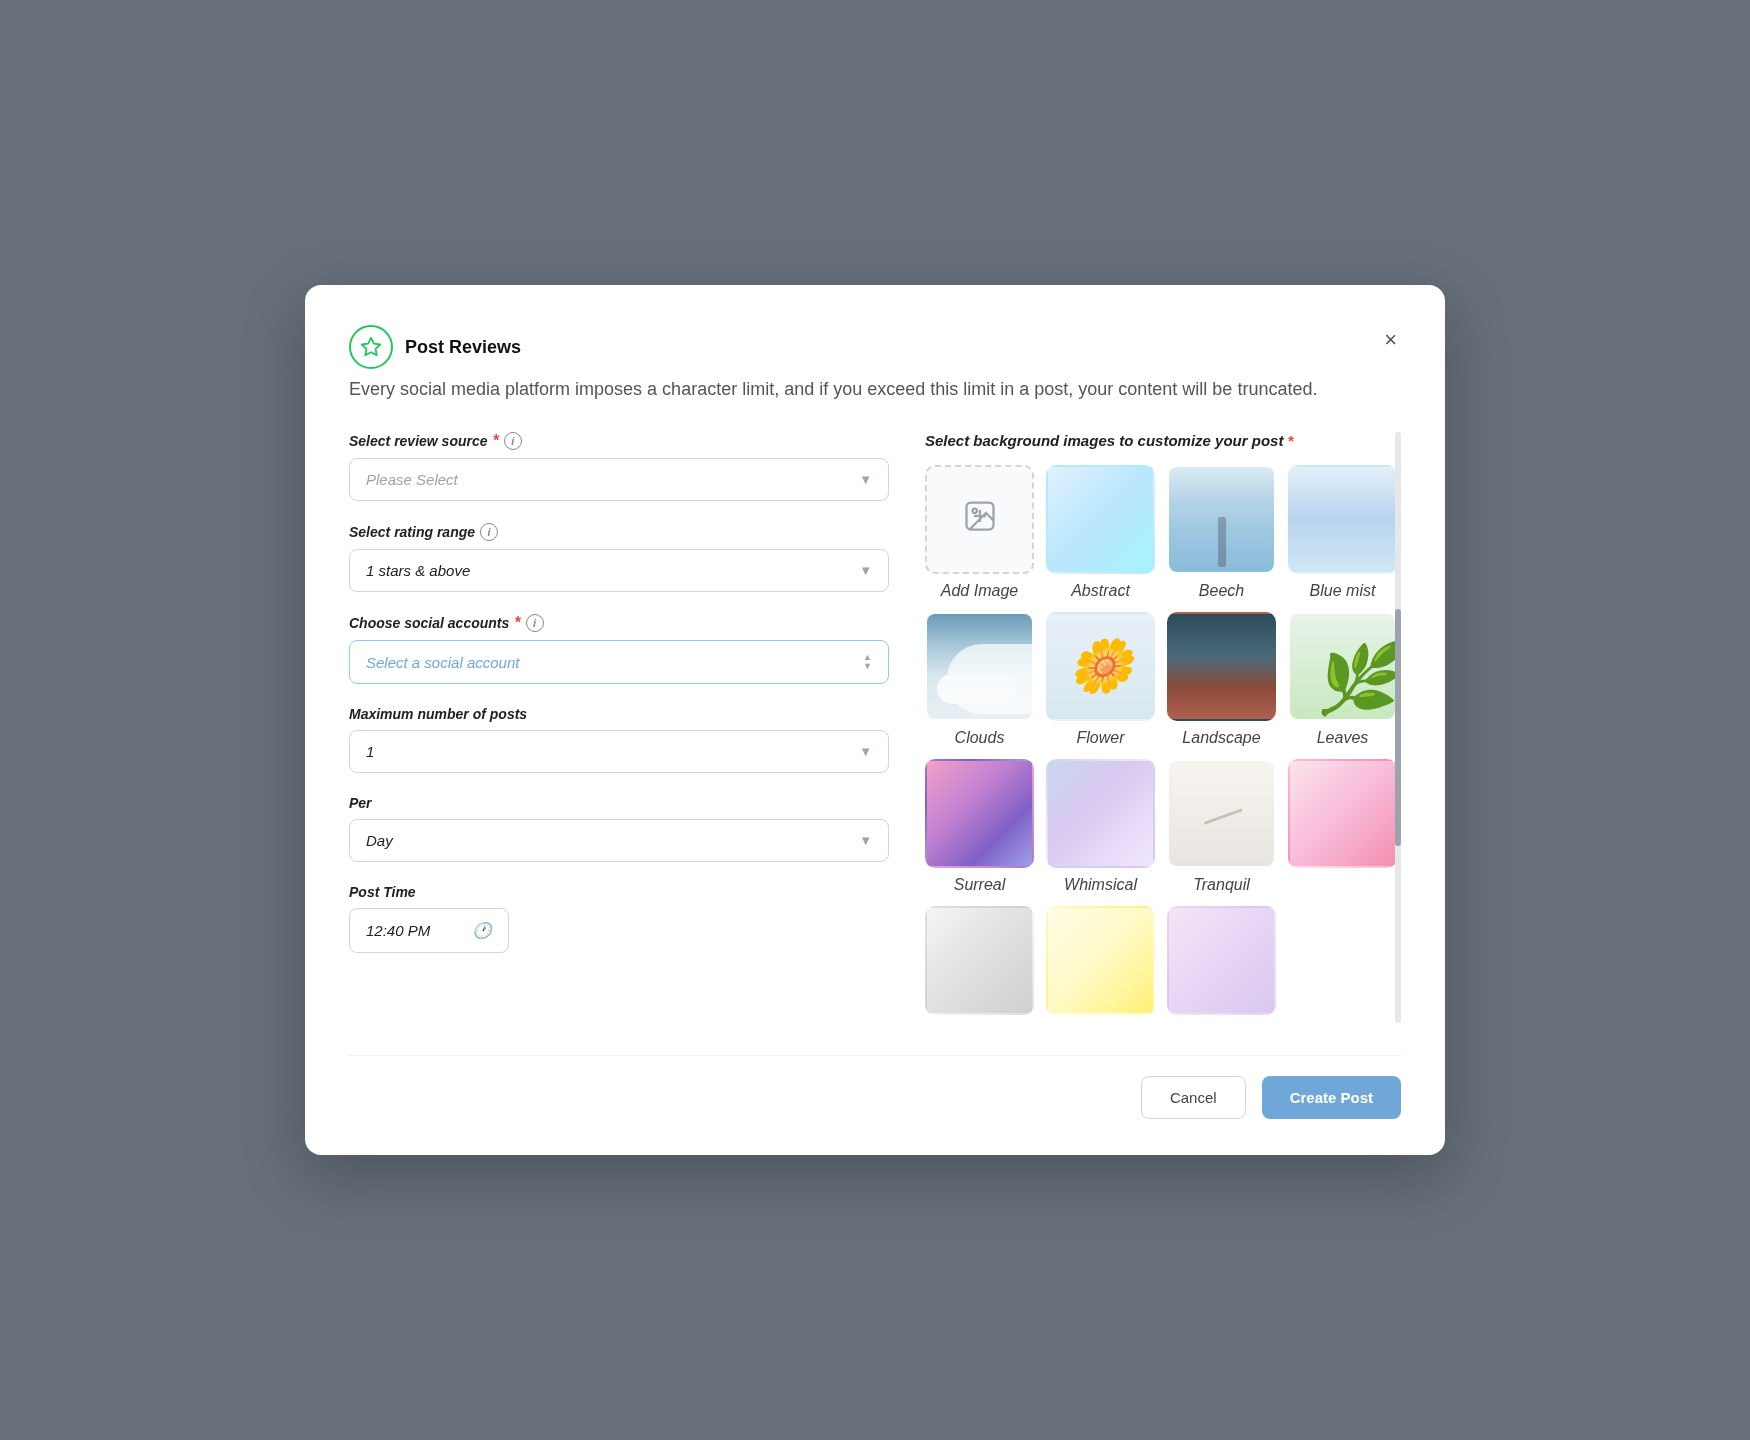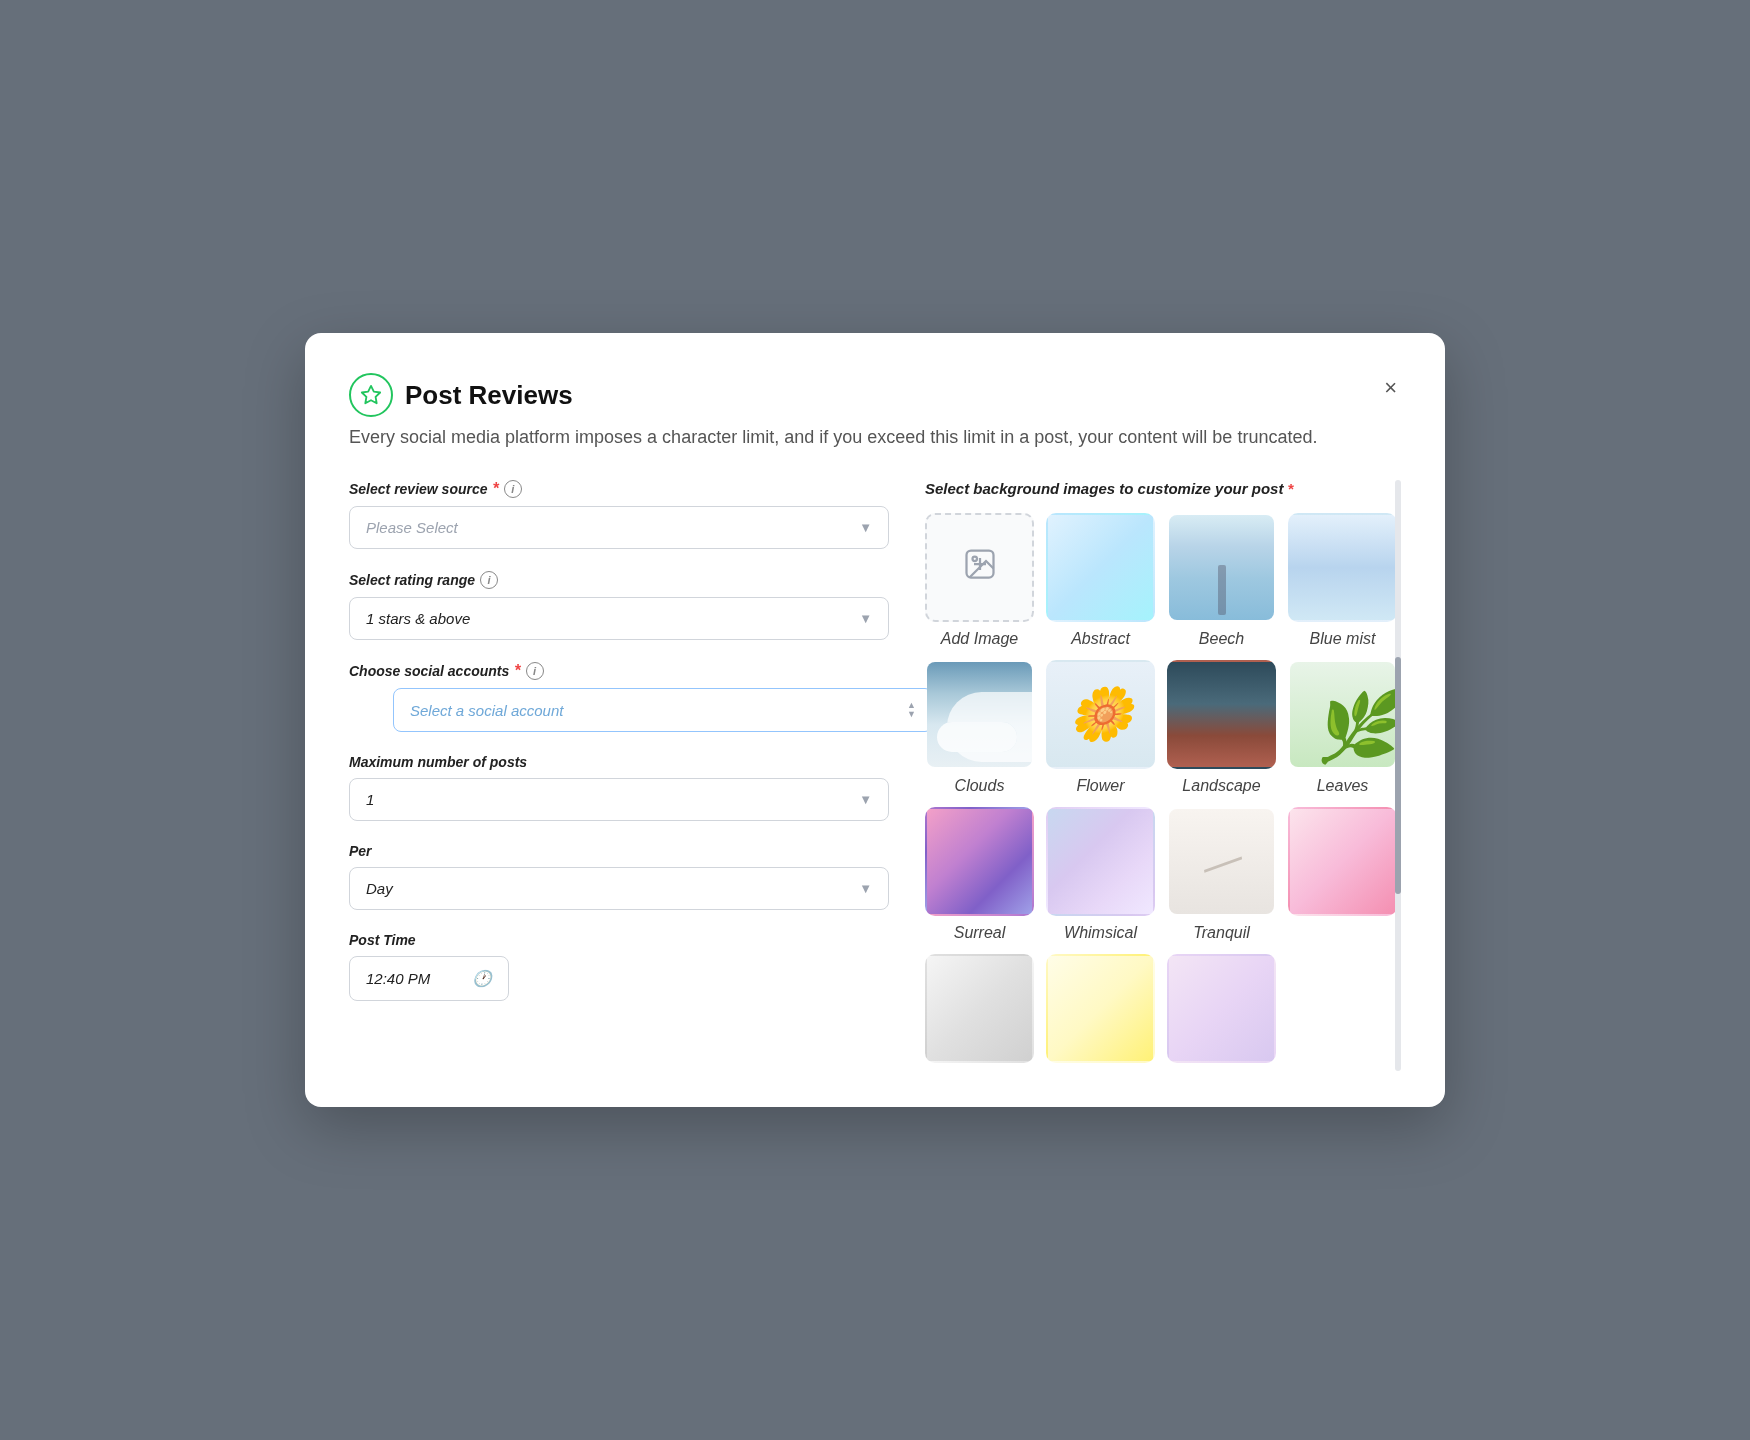--- a/index.html
+++ b/index.html
@@ -50,21 +50,21 @@
       width: 44px;
       height: 44px;
       border: 2px solid #22c55e;
       border-radius: 50%;
       display: flex;
       align-items: center;
       justify-content: center;
     }
     .star-icon-wrap svg { color: #22c55e; }
     .modal-title {
-      font-size: 26px;
+      font-size: 18px;
       font-weight: 700;
       color: #111;
     }
     .modal-subtitle {
       font-size: 18px;
       color: #555;
       margin-bottom: 24px;
     }
     .close-btn {
       background: none;
@@ -133,21 +133,20 @@
       display: flex;
       align-items: center;
       justify-content: space-between;
       appearance: none;
       outline: none;
     }
     .select-input.filled { color: #222; }
     .select-input.highlight {
       color: #6fa8d8;
       border-color: #93c5fd;
-      margin-left: 44px;
     }
     .select-chevron { font-size: 13px; color: #9ca3af; }
     .select-updown { font-size: 13px; color: #9ca3af; display: flex; flex-direction: column; line-height: 1; }
     .select-updown span { font-size: 9px; }
     .right-panel-title {
       font-size: 15px;
       font-weight: 600;
       color: #222;
       margin-bottom: 16px;
     }
@@ -516,13 +515,17 @@
 
         </div>
       </div>
 
       <div class="scroll-track">
         <div class="scroll-thumb"></div>
       </div>
     </div>
   </div>
 
+  <div class="modal-footer">
+    <button class="btn-cancel">Cancel</button>
+    <button class="btn-create">Create Post</button>
+  </div>
 </div>
 
 </body></html>

